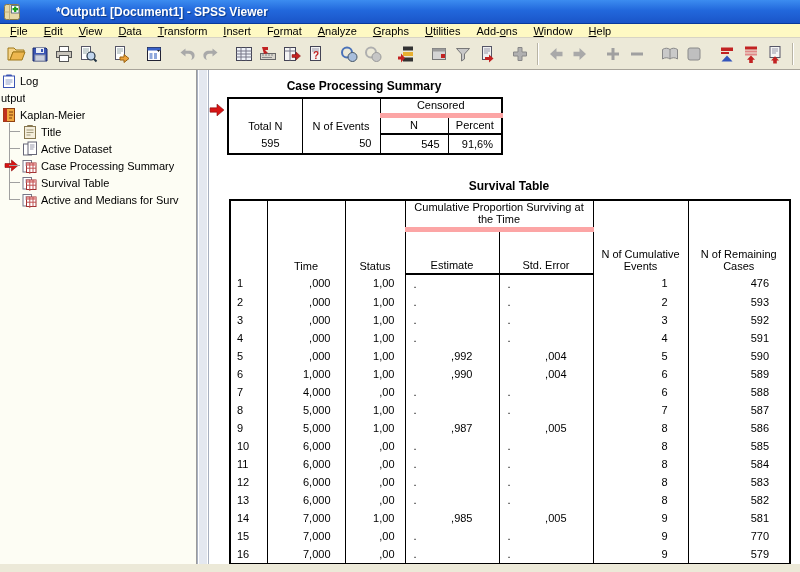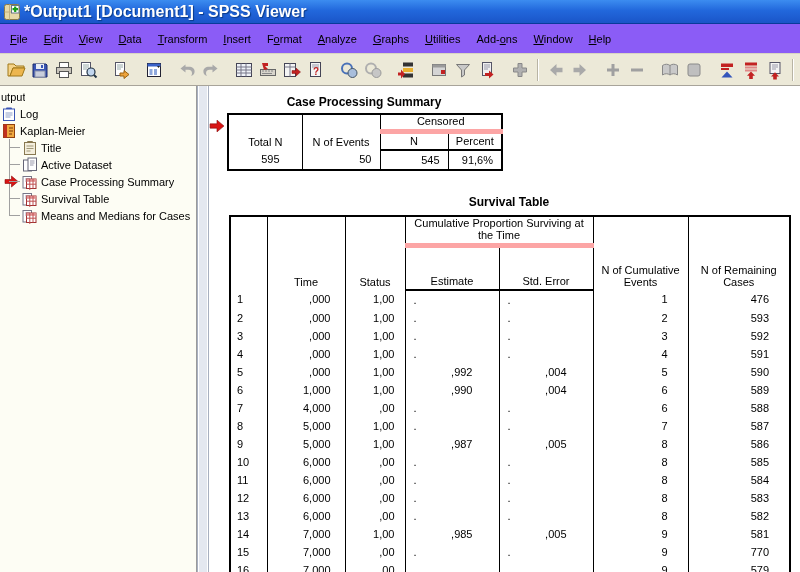--- a/index.html
+++ b/index.html
@@ -8,25 +8,25 @@
     position:relative; width:800px; height:572px; overflow:hidden;
     font-family:"Liberation Sans", sans-serif; background:#ECE9D8;
   }
   
   .titlebar {
     height:24px; display:flex; align-items:center; gap:4px; padding:0 4px;
     background:linear-gradient(to bottom,#3C8CF0 0%,#2268DC 45%,#1A55C8 100%);
     border-bottom:1px solid #0A3A9A;
   }
   .title-icon { width:16px; height:16px; flex:none; display:inline-block; }
-  .title-text { color:#fff; font-size:16px; font-weight:bold; white-space:nowrap;
-    text-shadow:1px 1px 1px #0A3A8A; }
+  .title-text { color:#fff; font-size:12px; font-weight:bold; white-space:nowrap;
+    text-shadow:1px 1px 1px #0A3A8A;margin-left:32px; }
   
   .menubar {
-    height:30px; display:flex; align-items:center; background:#8b5cf6;
+    height:14px; display:flex; align-items:center; background:#fef9c3;
     border-bottom:1px solid #D8D4C4; font-size:11px; padding-left:2px;
   }
   .menu-item { padding:3px 8px; color:#000; cursor:default; white-space:nowrap; }
   .menu-item u { text-underline-offset:1px; }
   
   .toolbar {
     height:32px; display:flex; align-items:center; background:#ECE9D8;
     border-bottom:1px solid #A8A49A; padding:0 4px;
   }
   .tbi { width:24px; height:24px; flex:none; display:flex; align-items:center;
@@ -307,31 +307,31 @@
           <rect x="5" y="2.5" width="10" height="11" fill="#F4F4F4" stroke="#556"></rect>
           <path d="M7 5h6M7 7h6M7 9h4" stroke="#99A"></path>
           <path d="M8.2 19.5v-3H6l4-4.3 4 4.3h-2.2v3z" fill="#C22222"></path>
         </svg>
       </span>
       <span class="tb-sep"></span>
     </div>
   <div class="main">
     <div class="tree" id="tree">
         <div class="trow">
-          <span class="tlabel">utput</span>
-        </div>
-        <div class="trow">
           <span class="ticon">
             <svg viewBox="0 0 16 16">
               <rect x="5" y="1.5" width="6" height="3" rx="1" fill="#3A55B4"></rect>
               <rect x="2.5" y="3" width="11" height="11.5" fill="#fff" stroke="#3A55B4"></rect>
               <path d="M4.5 7h7M4.5 9h7M4.5 11h5" stroke="#8FA0C8"></path>
             </svg>
           </span>
           <span class="tlabel">Log</span>
+        </div>
+        <div class="trow">
+          <span class="tlabel">utput</span>
         </div>
         <div class="trow">
           <span class="ticon">
             <svg viewBox="0 0 16 16">
               <rect x="2.5" y="1.5" width="11" height="13" fill="#F0A840" stroke="#904010"></rect>
               <rect x="2.5" y="1.5" width="3.5" height="13" fill="#C03020"></rect>
               <path d="M8 5h4M8 8h4M8 11h3" stroke="#7A3808"></path>
             </svg>
           </span>
           <span class="tlabel">Kaplan-Meier</span>
@@ -394,21 +394,21 @@
           <span class="conn last"></span>
           <span class="ticon">
             <svg viewBox="0 0 16 16">
               <rect x="1" y="2.5" width="8.5" height="11.5" fill="#fff" stroke="#778"></rect>
               <path d="M3 5h5M3 7h5" stroke="#AAB"></path>
               <rect x="4.5" y="5" width="9.5" height="9.5" fill="#fff" stroke="#A03030"></rect>
               <rect x="4.5" y="5" width="9.5" height="2.8" fill="#E09090"></rect>
               <path d="M4.5 10.2h9.5M7.8 5v14.5M11 5v9.5" stroke="#C05050"></path>
             </svg>
           </span>
-          <span class="tlabel">Means and Medians for Cases</span>
+          <span class="tlabel">Active and Medians for Surv</span>
         </div>
       </div>
     <div class="splitter"></div>
     <div class="content">
       <div class="cps-arrow">
         <svg viewBox="0 0 15 13">
             <path d="M1 4.5h6.5V1L14 6.5 7.5 12V8.5H1z" fill="#D81414" stroke="#8A0A0A" stroke-width="0.6"></path>
           </svg>
       </div>
       <div class="ptitle cps-title">Case Processing Summary</div>

